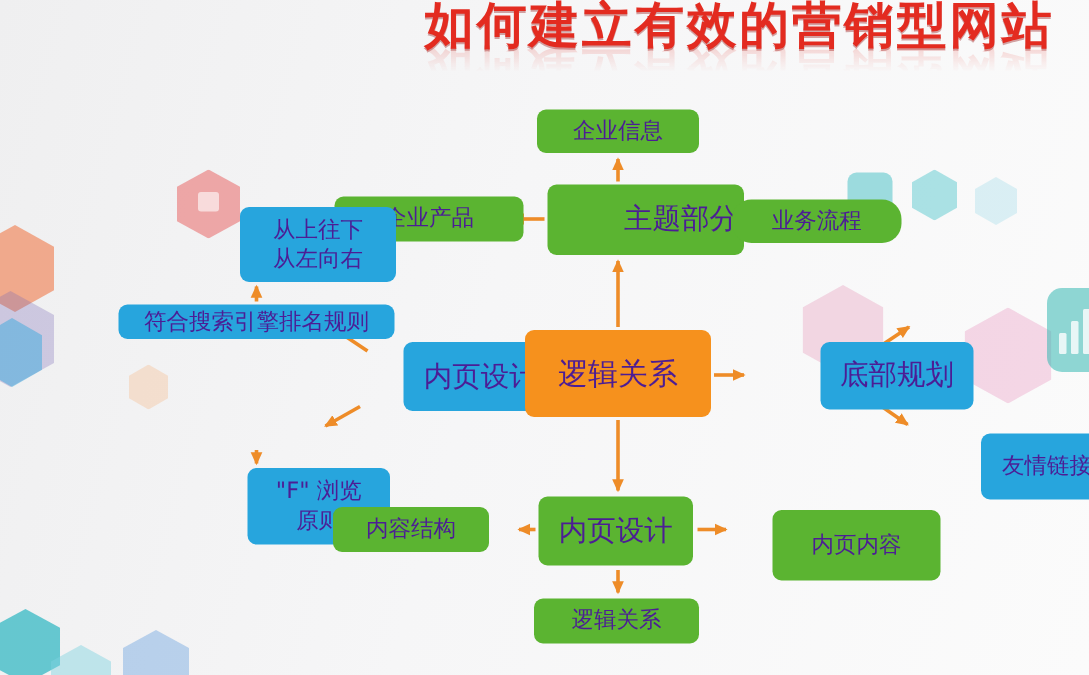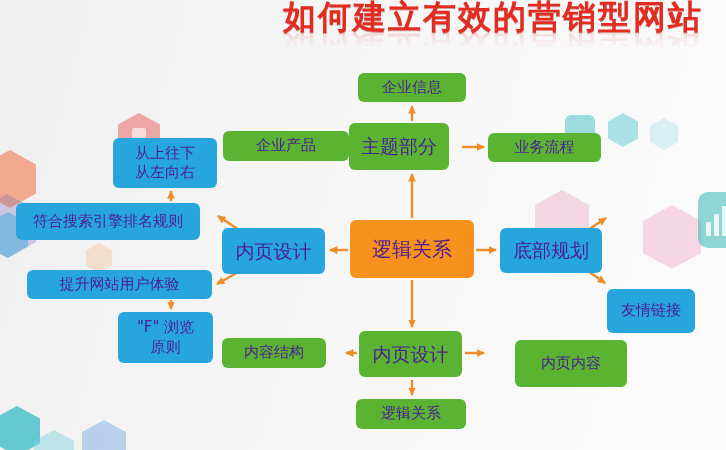--- a/index.html
+++ b/index.html
@@ -30,21 +30,21 @@
     transform:scaleY(-1);opacity:.22;margin-top:-6px;
     -webkit-mask-image:linear-gradient(to top,rgba(0,0,0,.9) 0%,transparent 55%);
     mask-image:linear-gradient(to top,rgba(0,0,0,.9) 0%,transparent 55%);
   }
   
   .node{
     position:absolute;display:flex;flex-direction:column;align-items:center;justify-content:center;
     color:#4c1d95;border-radius:6px;text-align:center;line-height:1.3;white-space:nowrap;
   }
   .green{background:var(--green,#5bb431);}
-  .blue{background:var(--blue,#27a5dd);}
+  .blue{background:var(--blue,#27a5dd);margin-left:47px;}
   .orange-box{background:var(--orange,#f6911d);}
   .sm{font-size:15px;}
   .lg{font-size:19px;}
   .xl{font-size:20px;}
   svg.connectors{position:absolute;inset:0;pointer-events:none;}
   svg.connectors line{stroke:var(--arrow,#ee8c28);stroke-width:2.4;}
   svg.connectors .ah{fill:var(--arrow,#ee8c28);}
 </style>
 </head>
 <body>
@@ -97,42 +97,39 @@
     <line x1="585" y1="232" x2="606" y2="218" marker-end="url(#ah)"></line>
     <line x1="585" y1="269" x2="605" y2="283" marker-end="url(#ah)"></line>
     <line x1="357" y1="353" x2="346" y2="353" marker-end="url(#ah)"></line>
     <line x1="465" y1="353" x2="484" y2="353" marker-end="url(#ah)"></line>
     <line x1="412" y1="380" x2="412" y2="395" marker-end="url(#ah)"></line>
   </svg>
 
   <div class="node green sm" style="left:358px;top:73px;width:108px;height:29px;">
     <span>企业信息</span>
   </div>
-  <div class="node green lg" style="left:349px;top:123px;width:100px;height:47px;">
+  <div class="node green lg" style="left:365px;top:123px;width:84px;height:47px;padding-left:47px;">
     <span>主题部分</span>
   </div>
   <div class="node green sm" style="left:223px;top:131px;width:126px;height:30px;">
     <span>企业产品</span>
   </div>
-  <div class="node green sm" style="left:488px;top:133px;width:113px;height:29px;">
+  <div class="node green sm" style="left:488px;top:133px;width:113px;height:29px;border-radius:13px;">
     <span>业务流程</span>
   </div>
 
   <div class="node blue sm" style="left:113px;top:138px;width:104px;height:50px;">
     <span>从上往下</span>
     <span>从左向右</span>
   </div>
-  <div class="node blue sm" style="left:16px;top:203px;width:184px;height:37px;">
+  <div class="node blue sm" style="left:32px;top:203px;width:184px;height:23px;">
     <span>符合搜索引擎排名规则</span>
   </div>
   <div class="node blue lg" style="left:222px;top:228px;width:103px;height:46px;">
     <span>内页设计</span>
-  </div>
-  <div class="node blue sm" style="left:27px;top:270px;width:185px;height:29px;">
-    <span>提升网站用户体验</span>
   </div>
   <div class="node blue sm" style="left:118px;top:312px;width:95px;height:51px;">
     <span>"F" 浏览</span>
     <span>原则</span>
   </div>
 
   <div class="node orange-box xl" style="left:350px;top:220px;width:124px;height:58px;">
     <span>逻辑关系</span>
   </div>
 

